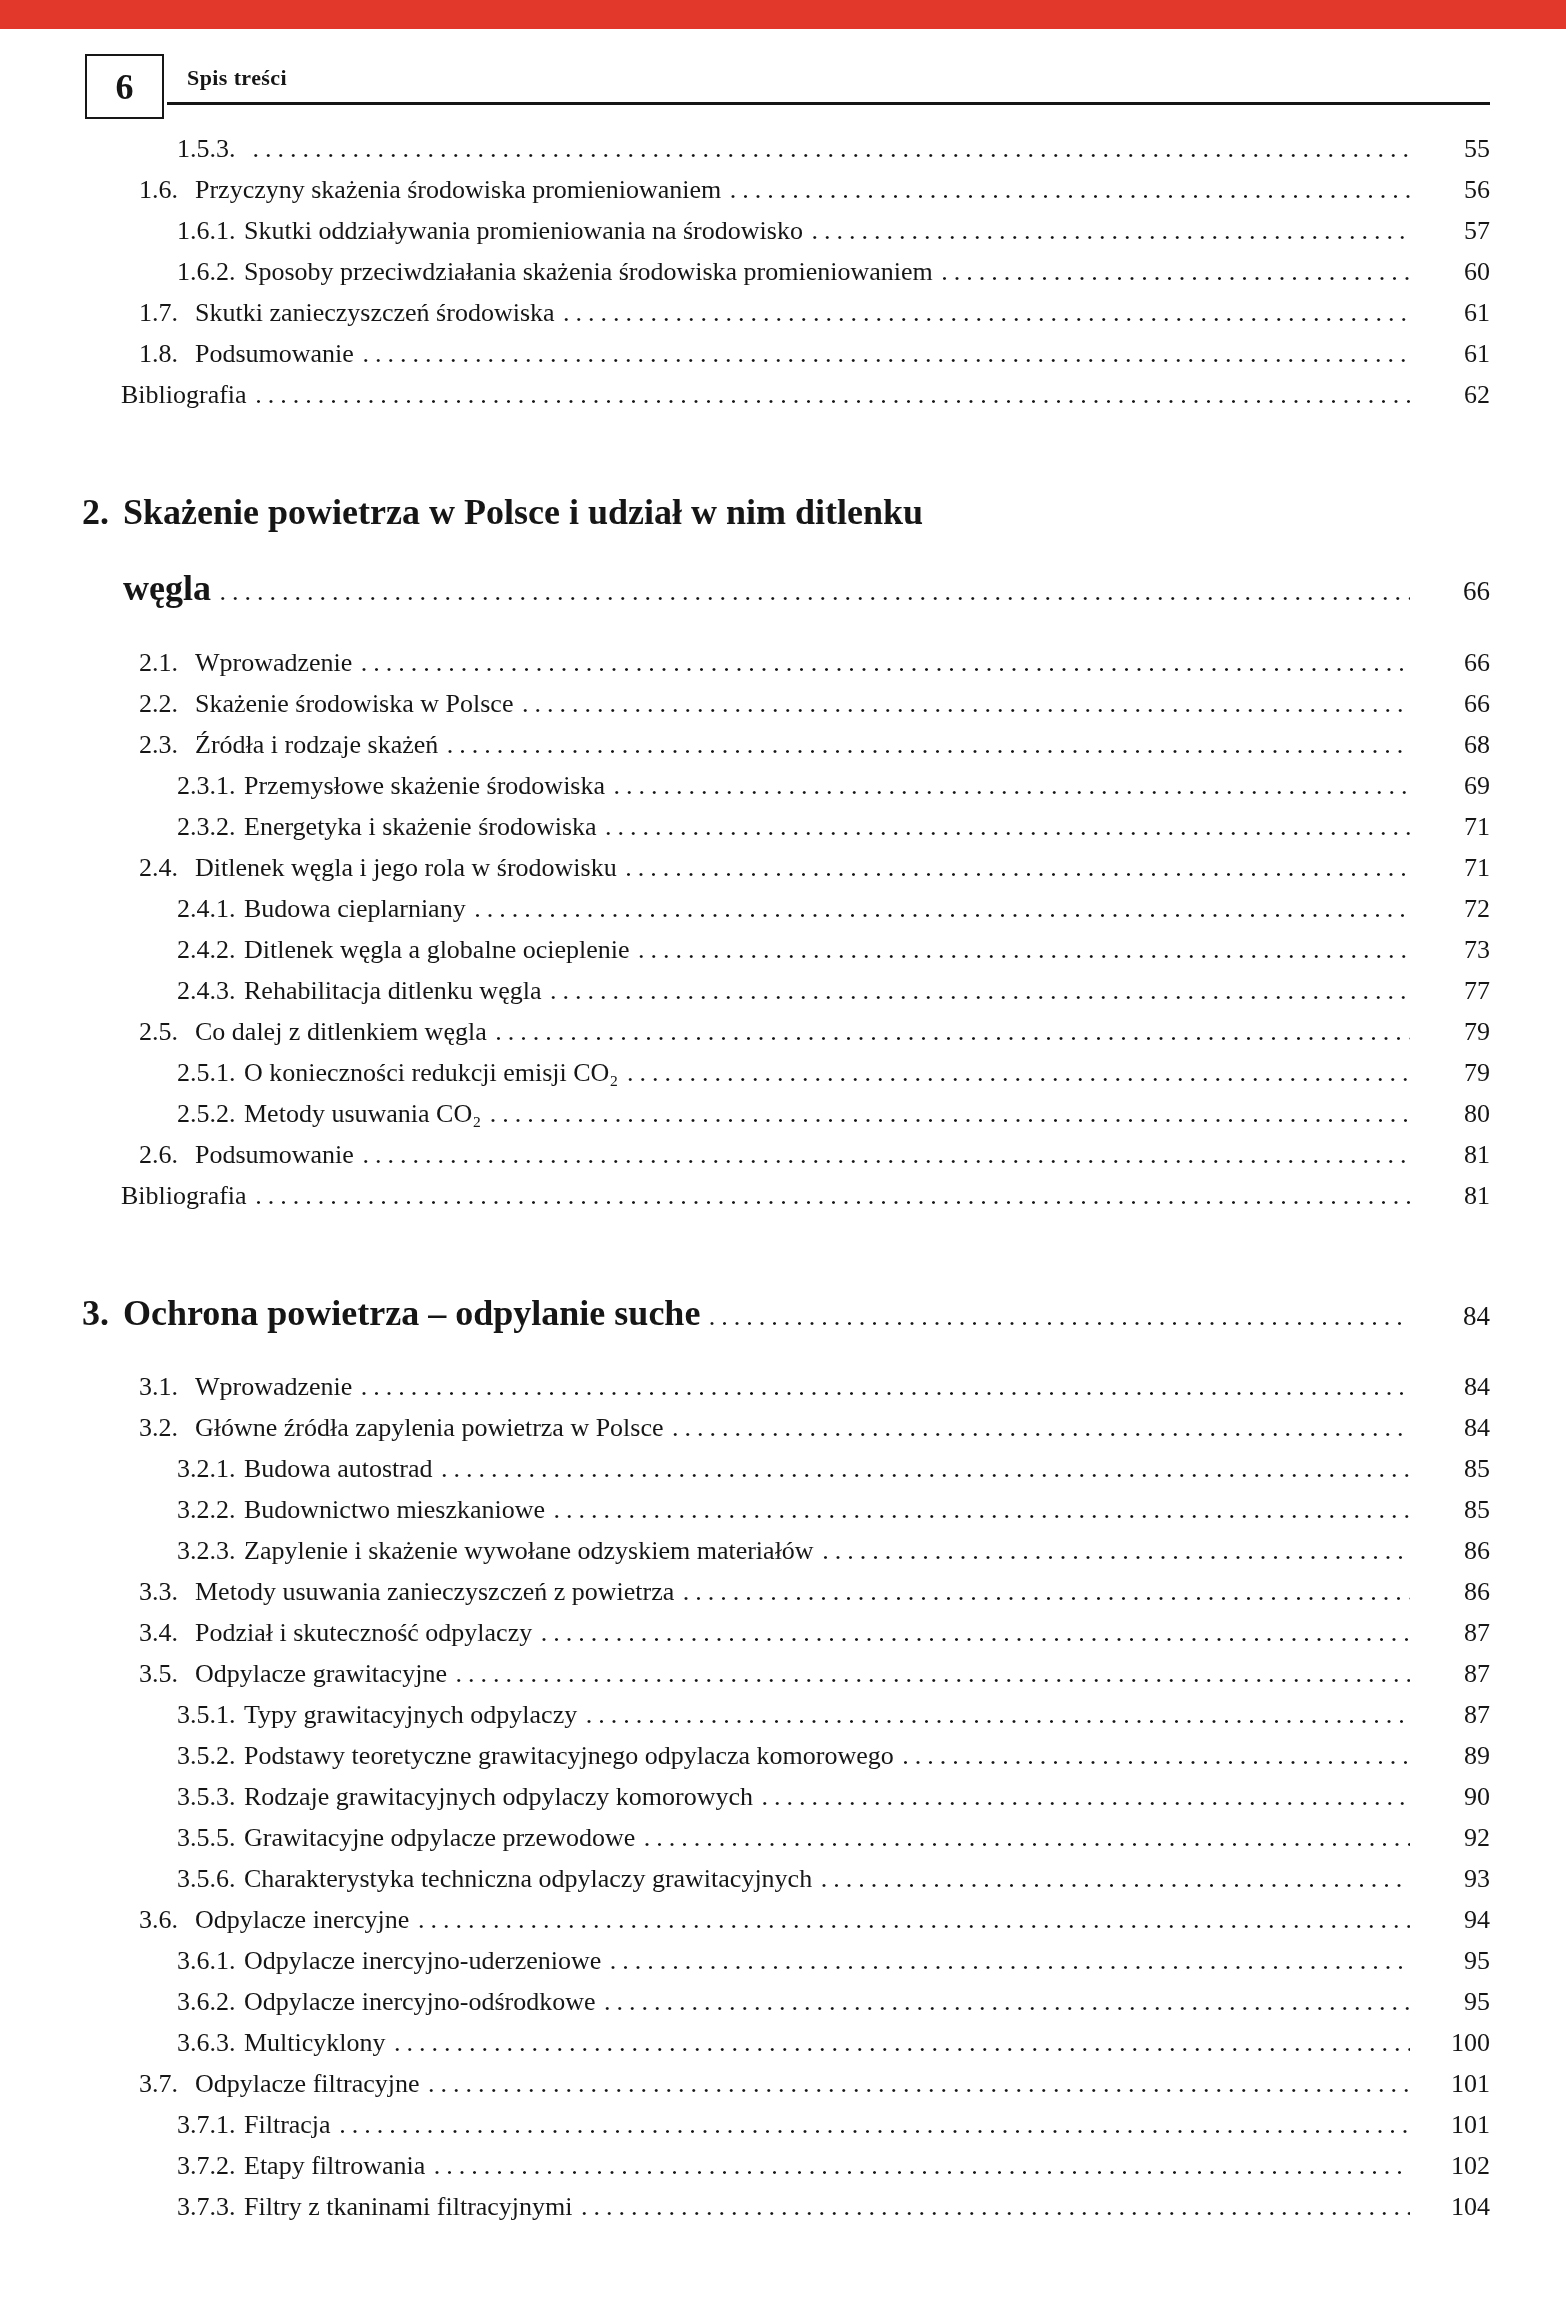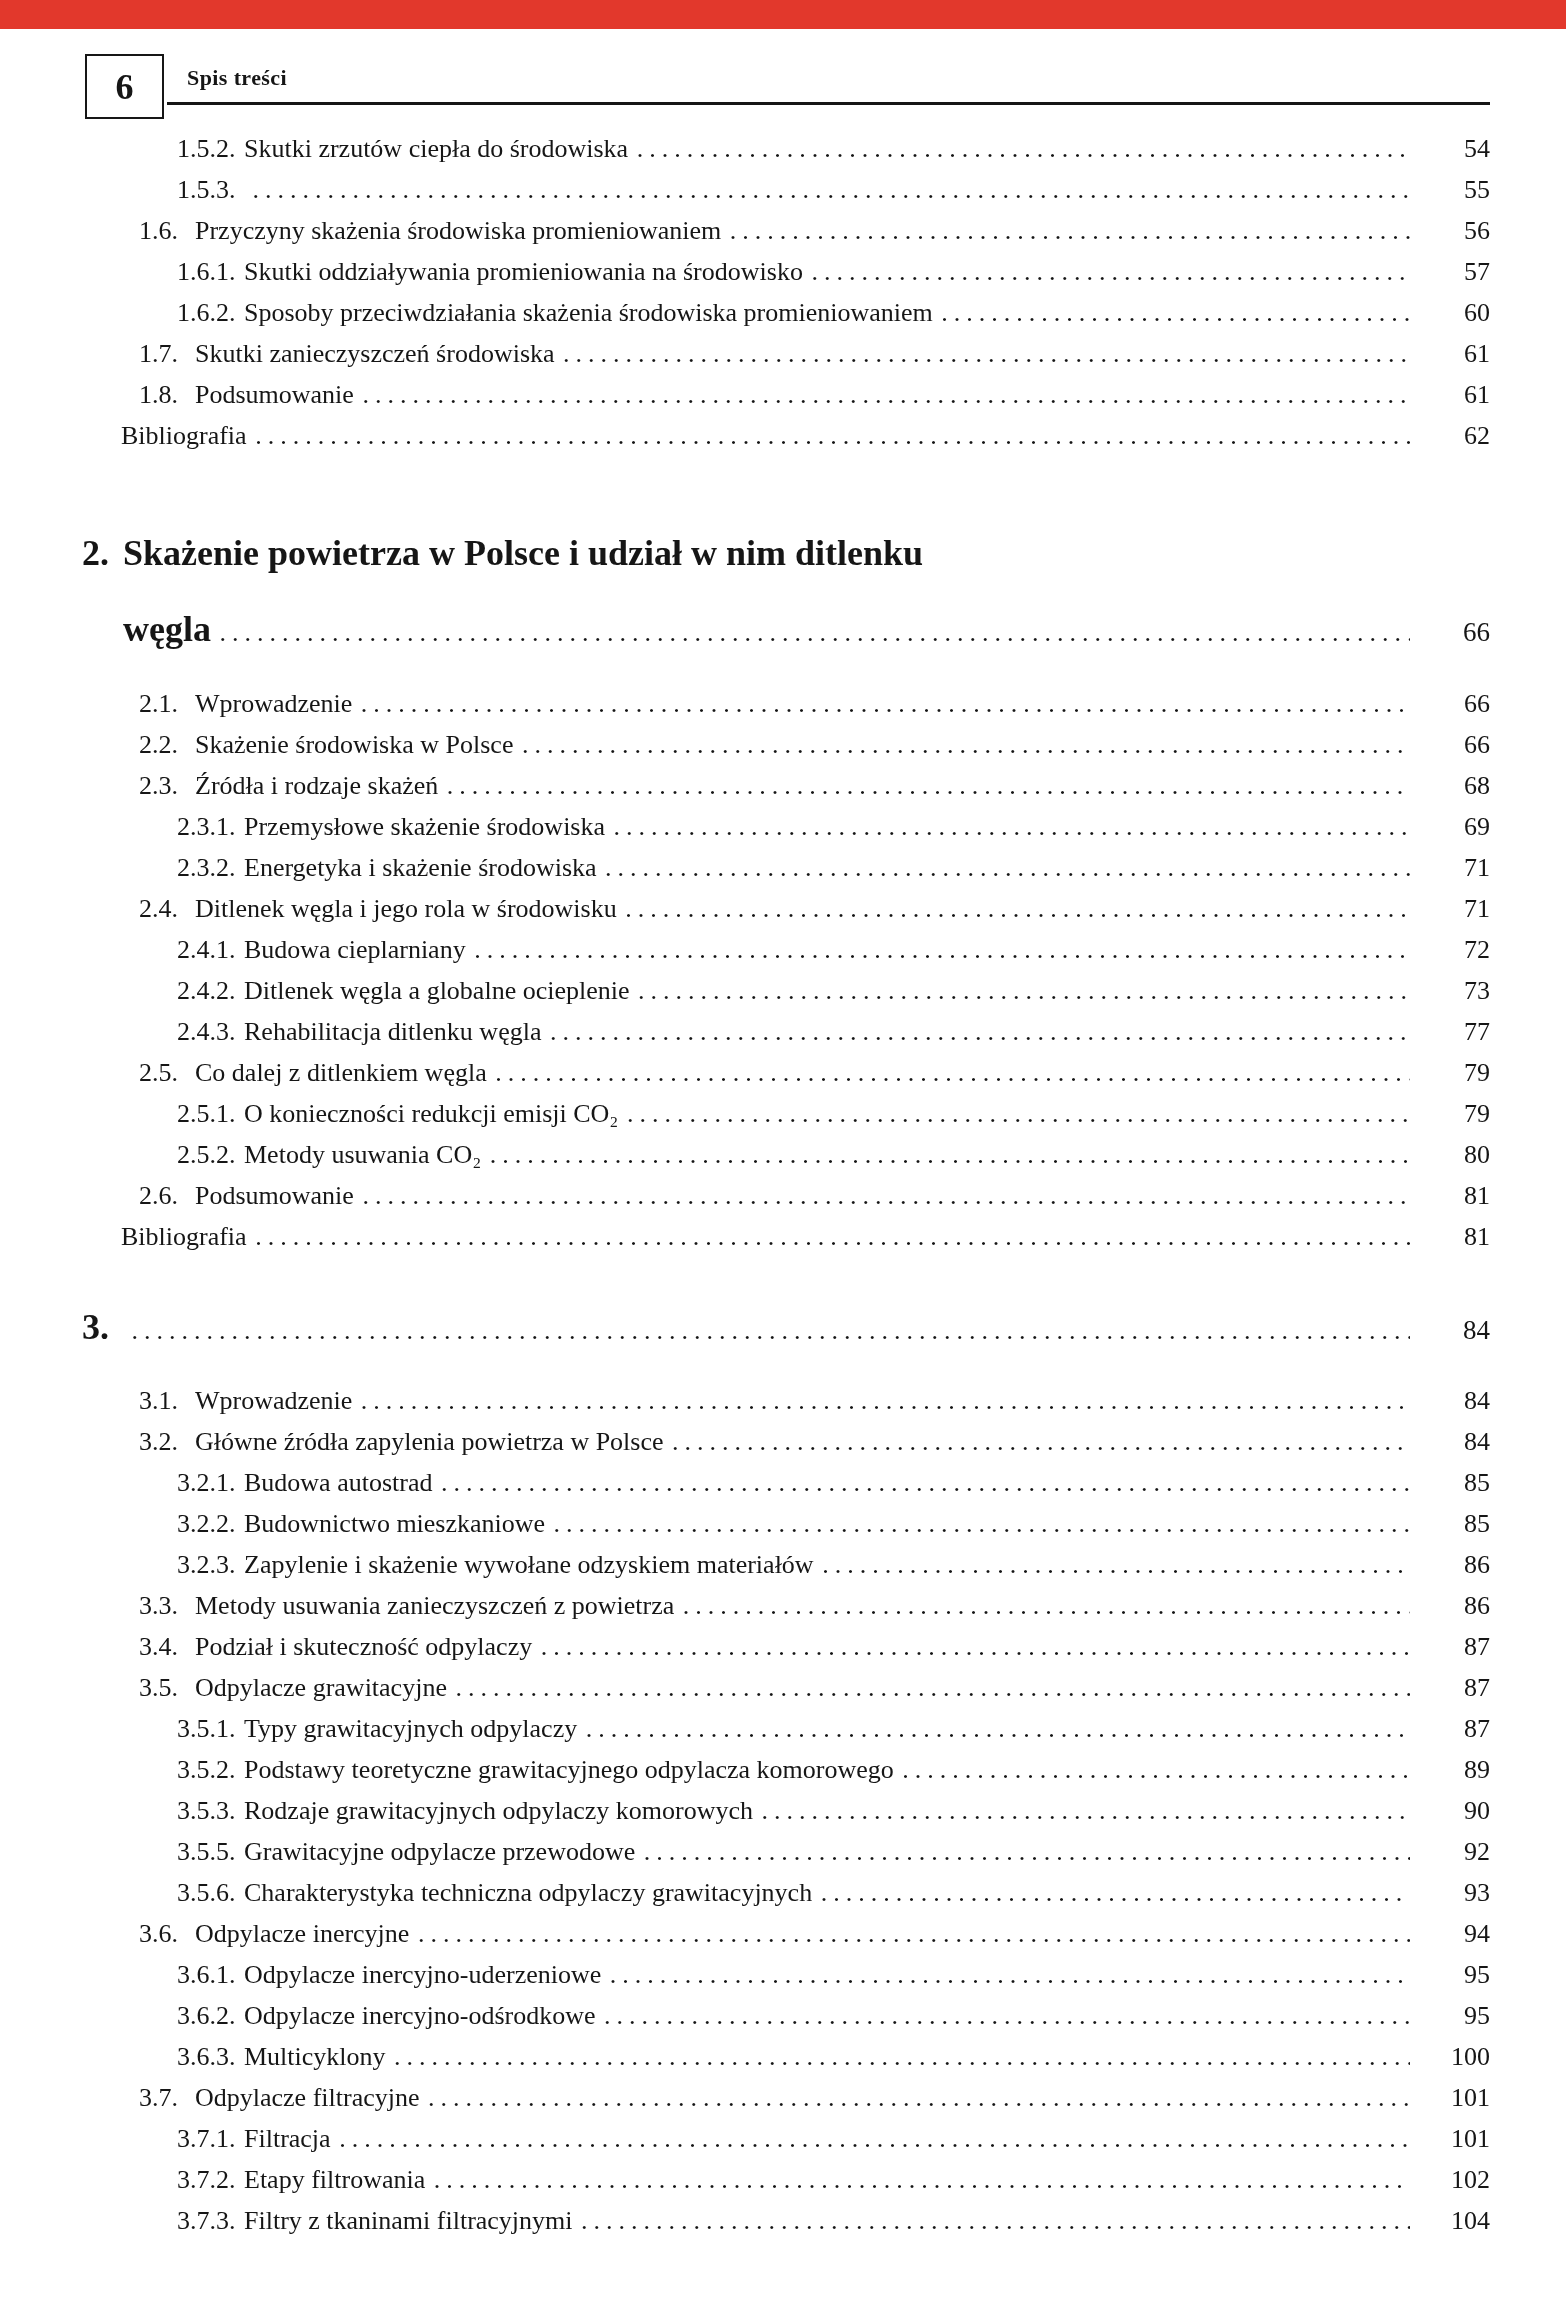--- a/index.html
+++ b/index.html
@@ -93,26 +93,20 @@
   <div class="topbar" style="background: rgb(226, 56, 44);"></div>
 
   <div class="pagenum-box">
     <span>6</span>
   </div>
   <div class="header-title">Spis treści</div>
   <div class="header-rule"></div>
 
   <div class="toc">
       <div class="row lvl2">
-        <span class="num">1.5.2.</span>
-        <span class="title">Skutki zrzutów ciepła do środowiska</span>
-        <span class="dots"></span>
-        <span class="pg">54</span>
-      </div>
-      <div class="row lvl2">
         <span class="num">1.5.3.</span>
         <span class="dots"></span>
         <span class="pg">55</span>
       </div>
       <div class="row lvl1">
         <span class="num">1.6.</span>
         <span class="title">Przyczyny skażenia środowiska promieniowaniem</span>
         <span class="dots"></span>
         <span class="pg">56</span>
       </div>
@@ -236,20 +230,21 @@
         <span class="pg">81</span>
       </div>
       <div class="row lvl0">
         <span class="title">Bibliografia</span>
         <span class="dots"></span>
         <span class="pg">81</span>
       </div>
       <div class="chapter">
         <div class="chapter-row">
           <span class="ch-num">3.</span>
+          <span class="ch-title">Ochrona powietrza – odpylanie suche</span>
           <span class="dots"></span>
           <span class="pg">84</span>
         </div>
       </div>
       <div class="row lvl1">
         <span class="num">3.1.</span>
         <span class="title">Wprowadzenie</span>
         <span class="dots"></span>
         <span class="pg">84</span>
       </div>

